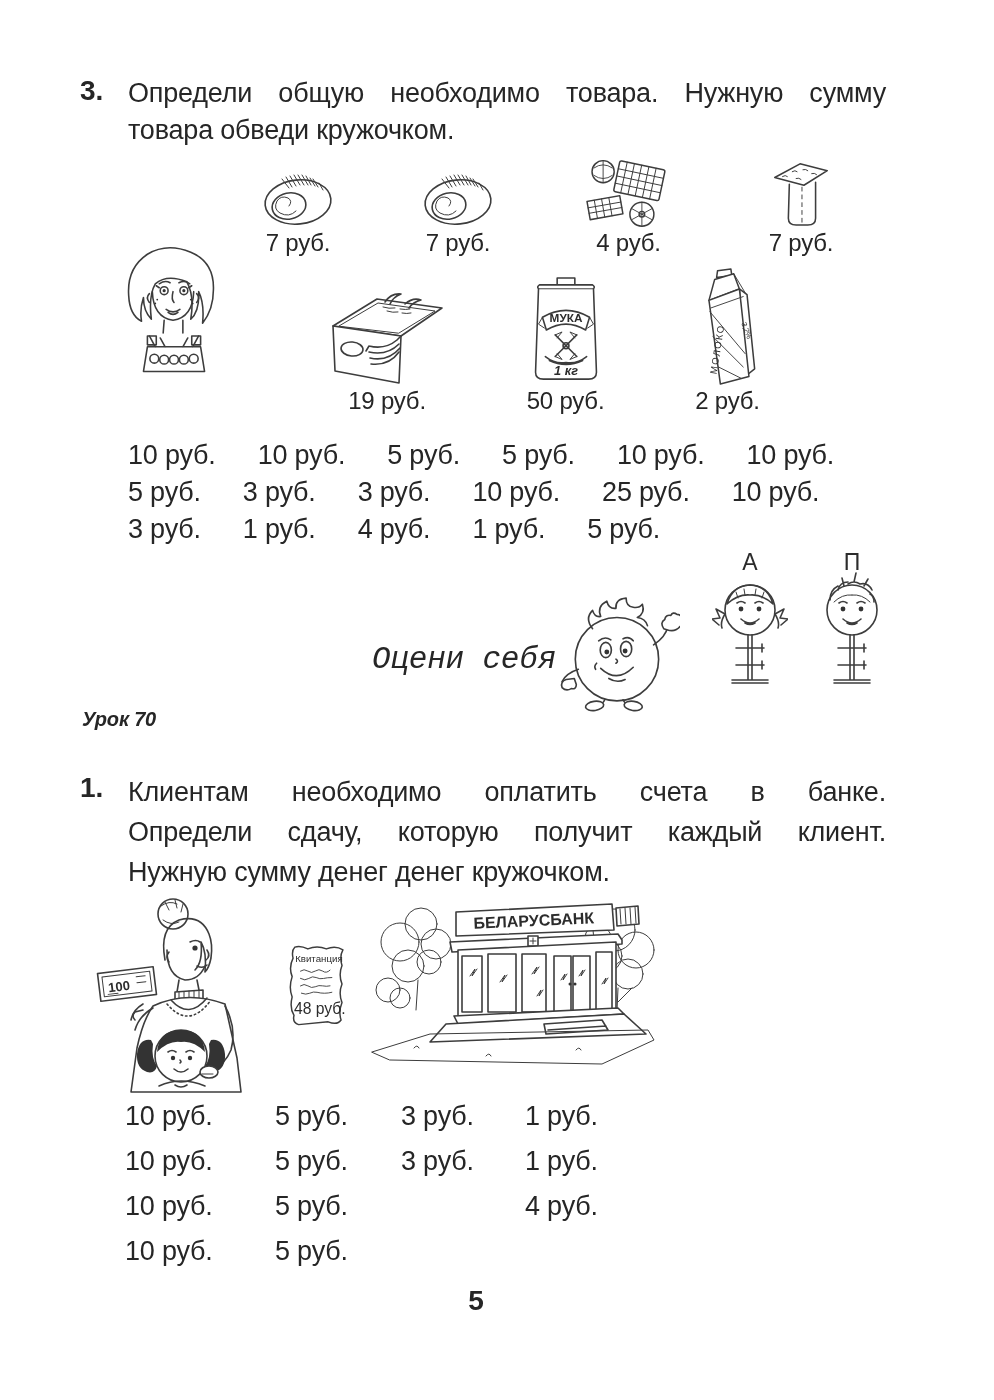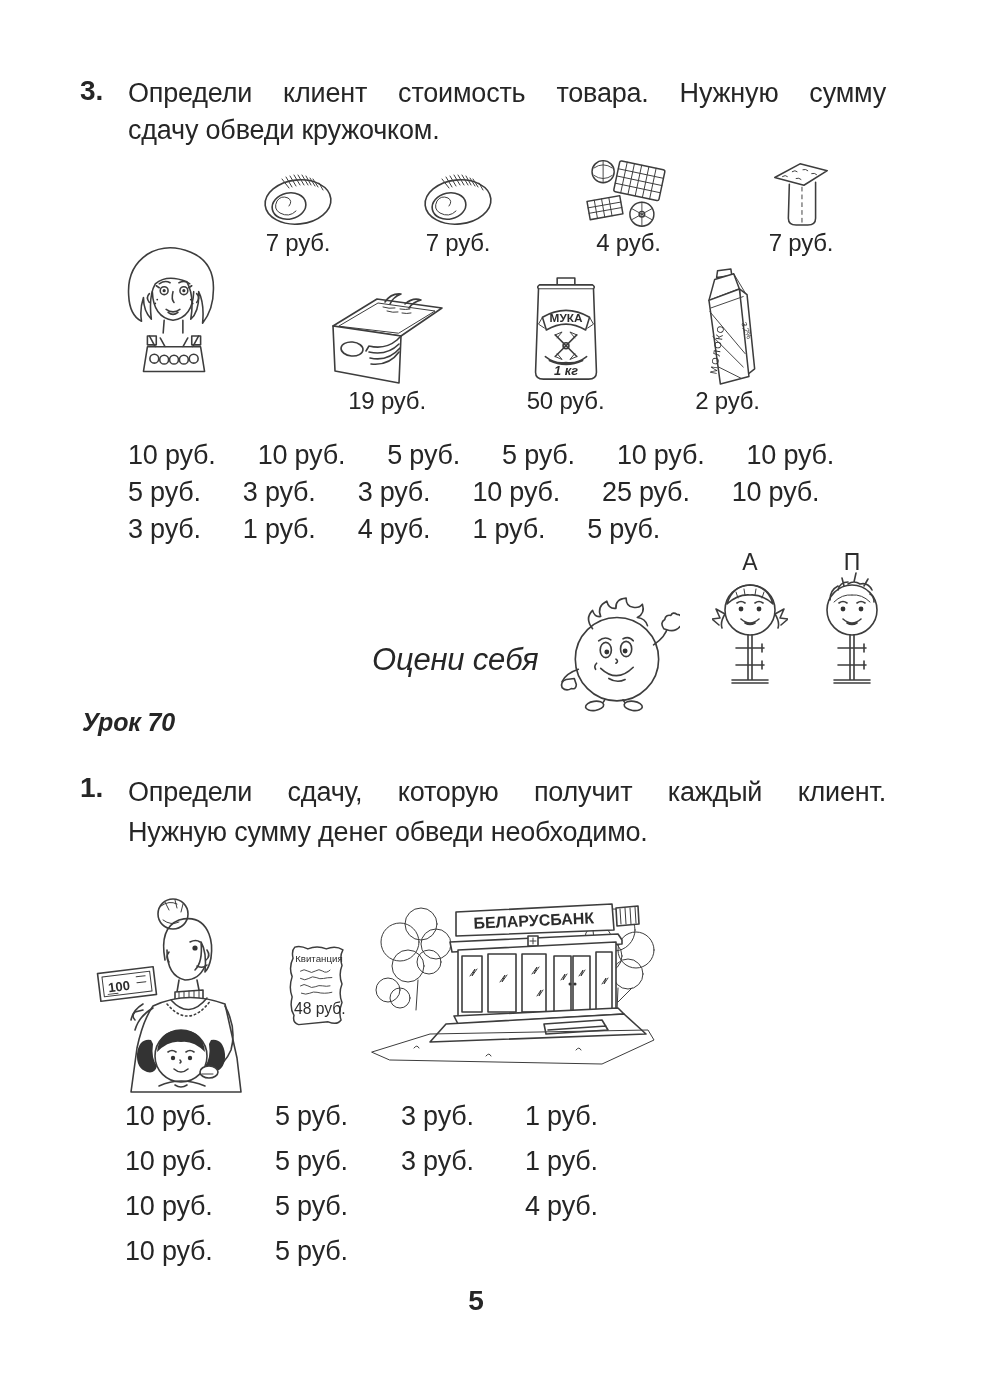--- a/index.html
+++ b/index.html
@@ -10,39 +10,39 @@
   .para{width:758px;font-size:27px;line-height:37px;letter-spacing:-0.2px;}
   .para .jl{text-align:justify;text-align-last:justify;}
   .para .ll{text-align:left;}
   .para40{line-height:40px;}
   .item{display:flex;flex-direction:column;align-items:center;}
   .imgbox{display:flex;align-items:flex-end;justify-content:center;}
   .price{font-size:24px;line-height:30px;letter-spacing:-0.2px;white-space:nowrap;text-align:right;}
   .mrow{display:flex;gap:42px;font-size:27px;line-height:37px;letter-spacing:-0.2px;white-space:nowrap;}
   .money-grid{display:grid;grid-template-columns:150px 126px 124px 120px;row-gap:12px;
               font-size:27px;line-height:33px;letter-spacing:-0.2px;}
-  .selfcheck-label{font-style:italic;font-size:31px;letter-spacing:-0.2px;}
-  .lesson-title{font-weight:bold;font-style:italic;font-size:25px;letter-spacing:-0.2px;}
+  .selfcheck-label{font-style:italic;font-size:31px;letter-spacing:-0.2px;font-family:Liberation Mono, monospace;}
+  .lesson-title{font-weight:bold;font-style:italic;font-size:20px;letter-spacing:-0.2px;}
   .scale-letter{font-size:23px;}
   .pagenum{width:952px;text-align:center;font-weight:bold;font-size:28px;}
   svg .ln{fill:none;stroke:#3d3d3d;stroke-width:1.6;stroke-linecap:round;stroke-linejoin:round;}
   svg .thin{stroke-width:1;}
   svg .wf{fill:#fff;}
   svg .dk{fill:#333;stroke:none;}
   svg text{fill:#2c2c2c;stroke:none;font-family:"Liberation Sans",sans-serif;}
 </style>
 </head>
 <body>
 
 <div class="page">
 
   <div class="abs task-num" style="left:80px;top:75px;">3.</div>
   <div class="abs para" style="left:128px;top:75px;">
-    <div class="jl">Определи клиент стоимость товара. Нужную сумму</div>
-    <div class="ll">сдачу обведи кружочком.</div>
+    <div class="jl">Определи общую необходимо товара. Нужную сумму</div>
+    <div class="ll">товара обведи кружочком.</div>
   </div>
 
   <svg class="abs" style="left:108px;top:232px;" width="133" height="141" viewBox="0 0 135 142">
     <path class="ln" d="M45 60 Q46 86 66 89 Q86 86 87 60"></path>
     <path class="ln" d="M34 90 Q22 84 21 64 Q19 36 40 22 Q60 10 84 20 Q108 30 107 58 Q107 78 96 92 Q98 72 92 60 Q93 80 84 88 Q88 64 80 50 Q60 42 48 52 Q41 64 44 88 Q36 80 36 66 Q32 78 34 90"></path>
     <path class="ln" d="M52 52 q6 -4 11 -1 M72 51 q6 -3 11 1 M52 56 l-3 -2 M82 56 l3 -2"></path>
     <circle class="ln" cx="57" cy="59" r="4"></circle>
       <circle class="ln" cx="77" cy="59" r="4"></circle>
     <circle class="dk" cx="57" cy="59" r="1.6"></circle>
       <circle class="dk" cx="77" cy="59" r="1.6"></circle>
@@ -234,22 +234,23 @@
     <circle class="dk" cx="29" cy="59" r="2.4"></circle>
       <circle class="dk" cx="47" cy="59" r="2.4"></circle>
     <path class="ln" d="M25 53 q4 -3 8 0 M43 53 q4 -3 8 0 M29 69 q9 8 18 0 M33 73 q5 3 10 0"></path>
     <path class="ln" d="M36 85 V130 M40 85 V130 M24 98 H52 M50 94 V102 M24 115 H52 M50 111 V119 M20 130 H56 M20 133 H56"></path>
   </svg>
 
   <div class="abs lesson-title" style="left:82px;top:708px;">Урок 70</div>
 
   <div class="abs task-num" style="left:80px;top:772px;">1.</div>
   <div class="abs para para40" style="left:128px;top:772px;">
+    <div class="jl">Клиентам необходимо оплатить счета в банке.</div>
     <div class="jl">Определи сдачу, которую получит каждый клиент.</div>
-    <div class="ll">Нужную сумму денег обведи необходимо.</div>
+    <div class="ll">Нужную сумму денег денег кружочком.</div>
   </div>
 
   <svg class="abs" style="left:95px;top:888px;" width="165" height="205" viewBox="0 0 165 205">
     <circle class="ln wf" cx="78" cy="26" r="15"></circle>
     <path class="ln thin" d="M66 18 q8 -6 16 -2 M68 32 q8 6 16 2 M70 14 l4 8 M80 12 l2 8 M88 16 l-2 8"></path>
     <path class="ln" d="M70 72 Q64 40 84 32 Q106 26 114 46 Q118 56 116 70 Q114 80 110 84 Q112 64 106 54 Q108 74 100 82"></path>
     <path class="ln" d="M72 62 Q72 88 90 92 Q104 92 110 78"></path>
     <circle class="dk" cx="100" cy="60" r="2.6"></circle>
     <path class="ln" d="M95 54 q6 -3 10 0 M112 62 q4 6 -1 10 M102 78 q6 3 10 -1 M74 64 q-4 5 0 10"></path>
     <path class="ln" d="M84 92 L82 104 M102 92 L104 102"></path>

